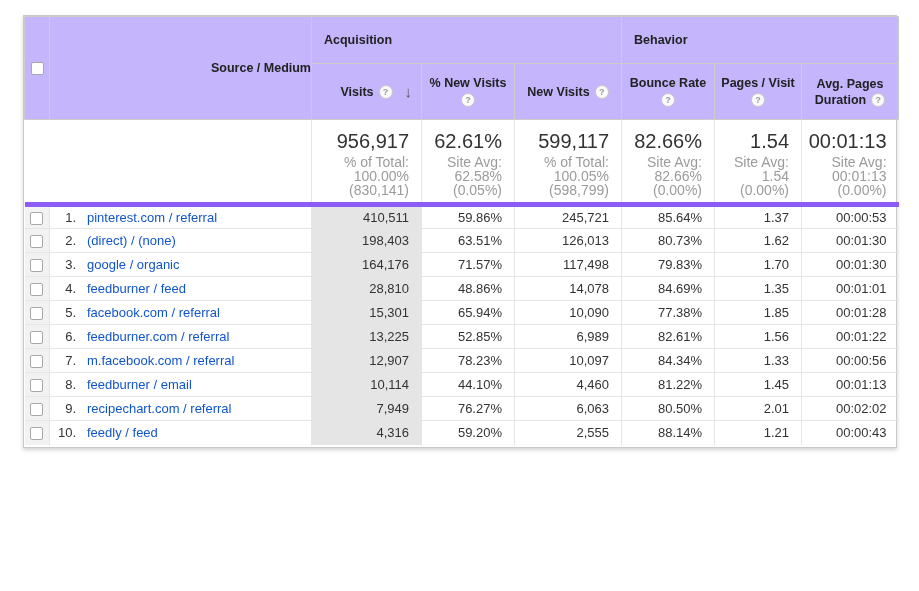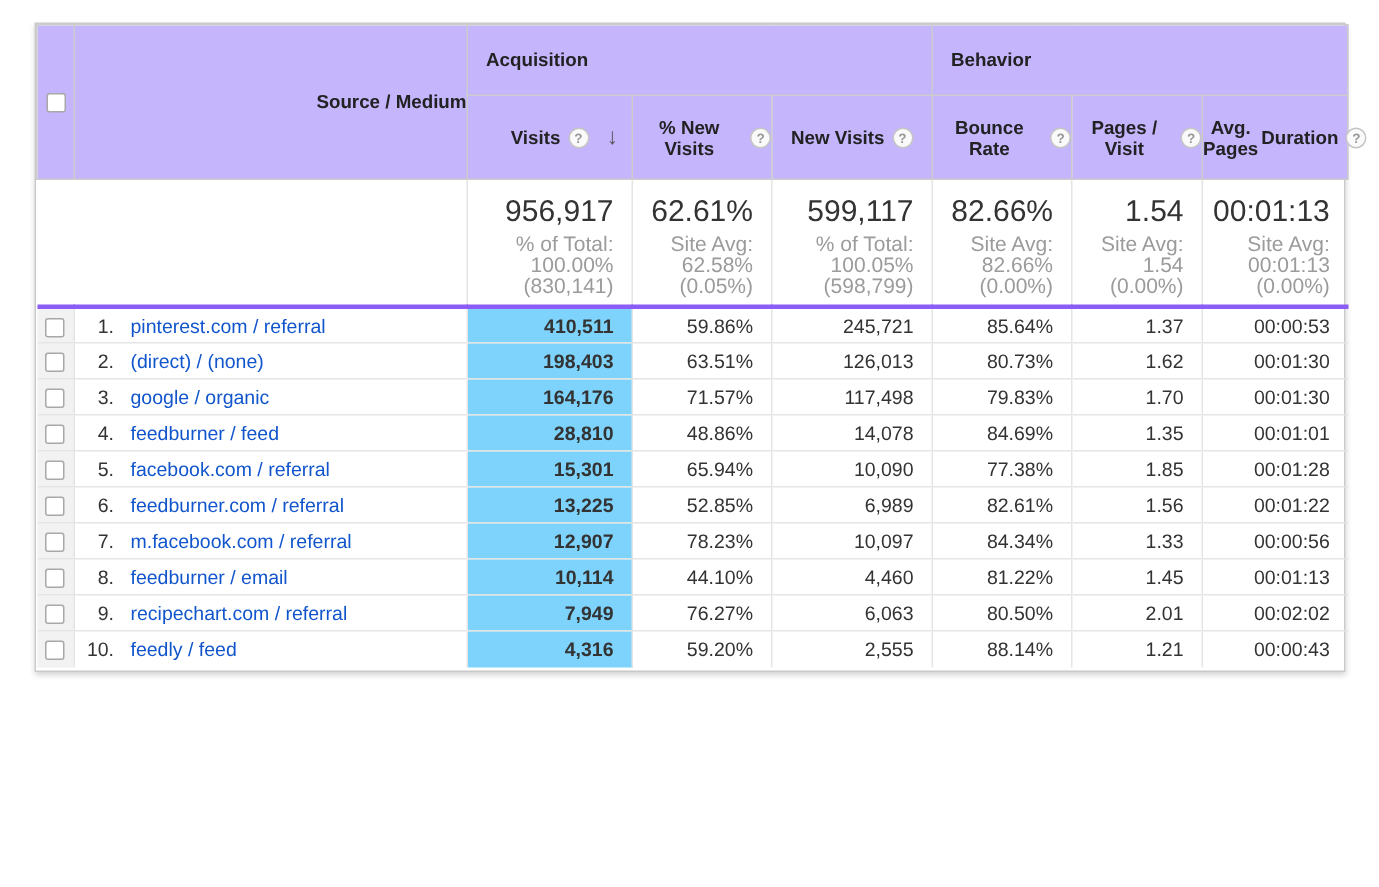--- a/index.html
+++ b/index.html
@@ -29,52 +29,52 @@
     font-size: 12.5px; font-weight: bold; color: #222;
     vertical-align: middle; cursor: pointer;
   }
   thead { border-bottom: 1px solid #bbb; }
   tr.group-row { height: 47px; }
   tr.sub-row { height: 56px; }
   th.group-th { text-align: left; padding-left: 12px; }
   th.cb-th, td.cb-cell { width: 25px; }
   th.src-th { text-align: right; padding-left: 14px; }
 
-  .h-stack { display: flex; align-items: center; gap: 3px; }
+  .h-stack { display: flex; flex-direction: column; align-items: center; gap: 3px; }
   .h-inline { display: flex; align-items: center; justify-content: center; gap: 5px; position: relative; }
 
   .help {
     display: inline-flex; align-items: center; justify-content: center;
     width: 14px; height: 14px; border-radius: 50%;
     background: #fafafa; border: 1px solid #c6c6c6;
     color: #999; font-size: 9px; font-weight: bold; flex: none;
   }
   .sort-arrow { position: absolute; right: 9px; color: #555; font-size: 15px; font-weight: normal; }
 
   .checkbox {
     display: inline-block; width: 13px; height: 13px;
     background: #fff; border: 1px solid #a8a8a8; border-radius: 2px;
     vertical-align: middle; cursor: pointer;
   }
 
   
-  tr.summary-row { height: 85px; border-bottom: 3px solid #8b5cf6; }
+  tr.summary-row { height: 85px; border-bottom: 5px solid #8b5cf6; }
   tr.summary-row td { vertical-align: top; padding: 10px 12px 0 4px; text-align: right; border-left: 1px solid #e5e5e5; }
   tr.summary-row td.cb-cell, tr.summary-row td.src-cell { border-left: none; }
   .big-num { font-size: 20px; color: #333; letter-spacing: 0; }
   .sub-line { font-size: 14px; color: #9b9b9b; line-height: 14px; }
   .sub-block { margin-top: 2px; }
 
   
   tr.data-row { height: 24px; border-top: 1px solid #e5e5e5; }
   tr.data-row td { vertical-align: middle; font-size: 13px; border-left: 1px solid #e5e5e5; }
   tr.data-row td.cb-cell { background: #f2f2f2; text-align: center; border-left: none; }
   tr.data-row td.src-cell { text-align: left; }
   td.num { text-align: right; padding-right: 12px; }
-  td.visits-col { font-weight: bold; background: #7dd3fc; }
+  td.visits-col { font-weight: normal; background: #e5e5e5; }
   .row-num { display: inline-block; min-width: 26px; text-align: right; margin-right: 11px; color: #333; }
   .src-link { color: #1155cc; text-decoration: none; cursor: pointer; }
 </style>
 </head>
 <body>
 
 <div class="table-wrap">
 <table>
   <colgroup>
     <col style="width:25px">

